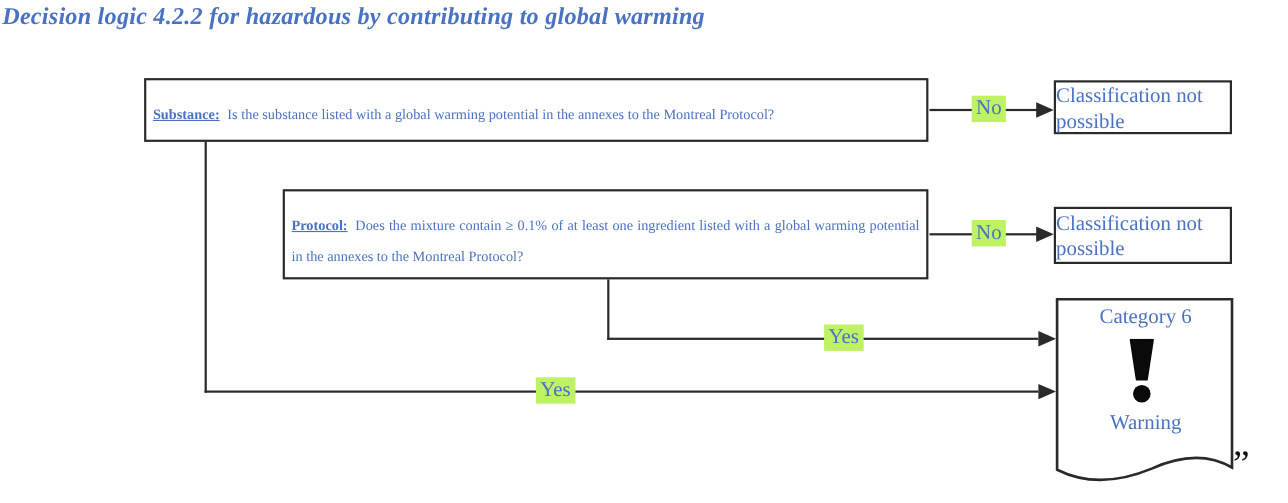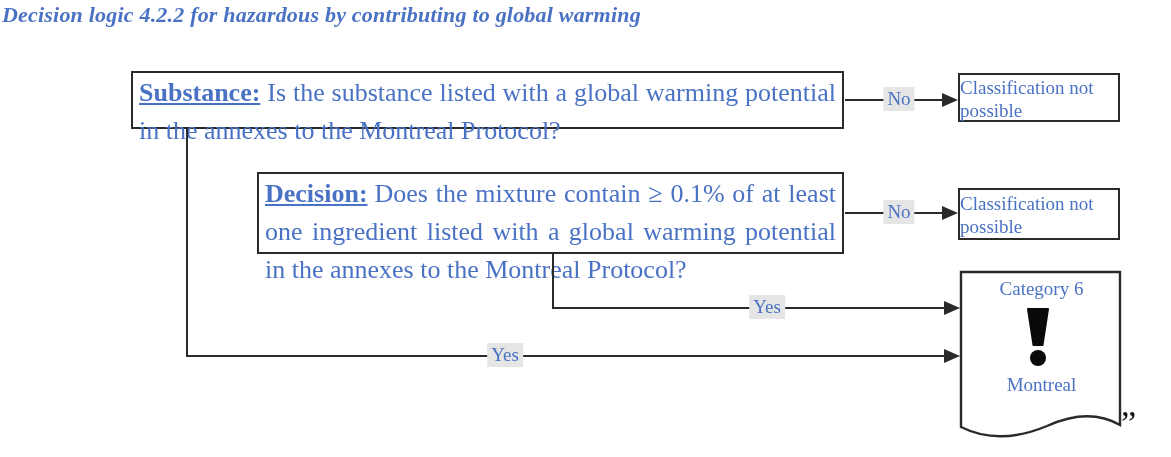--- a/index.html
+++ b/index.html
@@ -10,34 +10,34 @@
   }
   .title{
     position:absolute;left:2px;top:2px;margin:0;
     font-size:22px;font-style:italic;font-weight:bold;color:var(--blue);
     letter-spacing:.2px;white-space:nowrap;
   }
   .node{
     position:absolute;border:2px solid var(--line);box-sizing:border-box;
     color:var(--blue);background:#fff;
   }
-  .qnode{font-size:26px;line-height:38px;text-align:justify;padding:1px 6px;}
+  .qnode{font-size:13px;line-height:28px;text-align:justify;padding:17px 6px;}
   .qlabel{font-weight:bold;text-decoration:underline;padding-right:7px;}
   .outcome{font-size:19px;line-height:23px;padding-top:1px;}
   .hline,.vline{position:absolute;background:var(--line);}
   .hline{height:2px;}
   .vline{width:2px;}
   .arrow{
     position:absolute;width:0;height:0;
     border-top:7px solid transparent;border-bottom:7px solid transparent;
     border-left:16px solid var(--line);
   }
   .edge-label{
     position:absolute;transform:translateX(-50%);
-    background:#e5e5e5;color:var(--blue);
+    background:#bef264;color:var(--blue);
     font-size:19px;line-height:24px;padding:0 4px;white-space:nowrap;
   }
   .docshape{position:absolute;left:959px;top:270px;}
   .doc-text{
     position:absolute;width:165px;left:959px;text-align:center;
     color:var(--blue);font-size:19px;line-height:24px;
   }
   .excl{position:absolute;left:1026px;top:308px;}
   .quote{
     position:absolute;left:1121px;top:406px;
@@ -57,21 +57,21 @@
 
   <div class="hline" style="left:845px;top:99px;width:98px;"></div>
   <div class="arrow" style="left:942px;top:93px;"></div>
   <span class="edge-label" style="left:899px;top:87px;">No</span>
 
   <div class="node outcome" style="left:958px;top:73px;width:162px;height:49px;">
     <span>Classification not possible</span>
   </div>
 
   <div class="node qnode" style="left:257px;top:172px;width:587px;height:82px;">
-    <span class="qlabel">Decision:</span><span>Does the mixture contain ≥ 0.1% of at least one ingredient listed with a global warming potential in the annexes to the Montreal Protocol?</span>
+    <span class="qlabel">Protocol:</span><span>Does the mixture contain ≥ 0.1% of at least one ingredient listed with a global warming potential in the annexes to the Montreal Protocol?</span>
   </div>
 
   <div class="hline" style="left:845px;top:212px;width:98px;"></div>
   <div class="arrow" style="left:942px;top:206px;"></div>
   <span class="edge-label" style="left:899px;top:200px;">No</span>
 
   <div class="node outcome" style="left:958px;top:188px;width:162px;height:52px;padding-top:2px;">
     <span>Classification not possible</span>
   </div>
 
@@ -89,17 +89,17 @@
     <path d="M2,2 H161 V155 Q130,137 88,156 Q40,176 2,157 Z" fill="#ffffff" stroke="#2a2a2a" stroke-width="2.4"></path>
   </svg>
 
   <div class="doc-text" style="top:277px;">Category 6</div>
 
   <svg class="excl" width="24" height="60" viewBox="0 0 24 60">
     <polygon points="2,1 22,1 16.5,37 7.5,37" fill="#0a0a0a" stroke="#0a0a0a" stroke-width="2" stroke-linejoin="round"></polygon>
     <circle cx="12" cy="50" r="8" fill="#0a0a0a"></circle>
   </svg>
 
-  <div class="doc-text" style="top:373px;">Montreal</div>
+  <div class="doc-text" style="top:373px;">Warning</div>
 
   <span class="quote">”</span>
 
 </div>
 
 </body></html>

